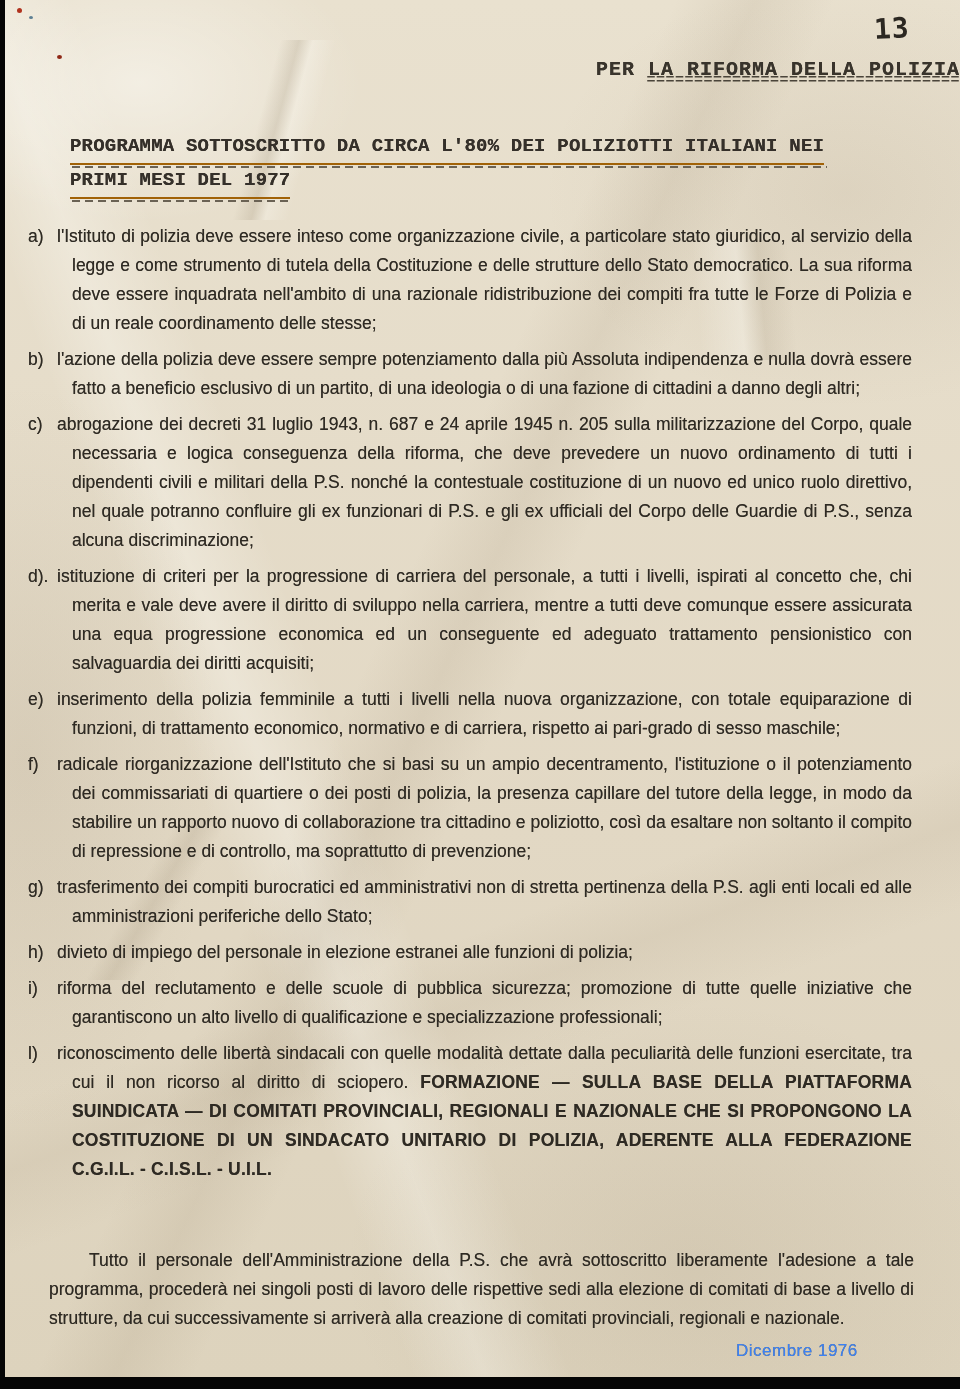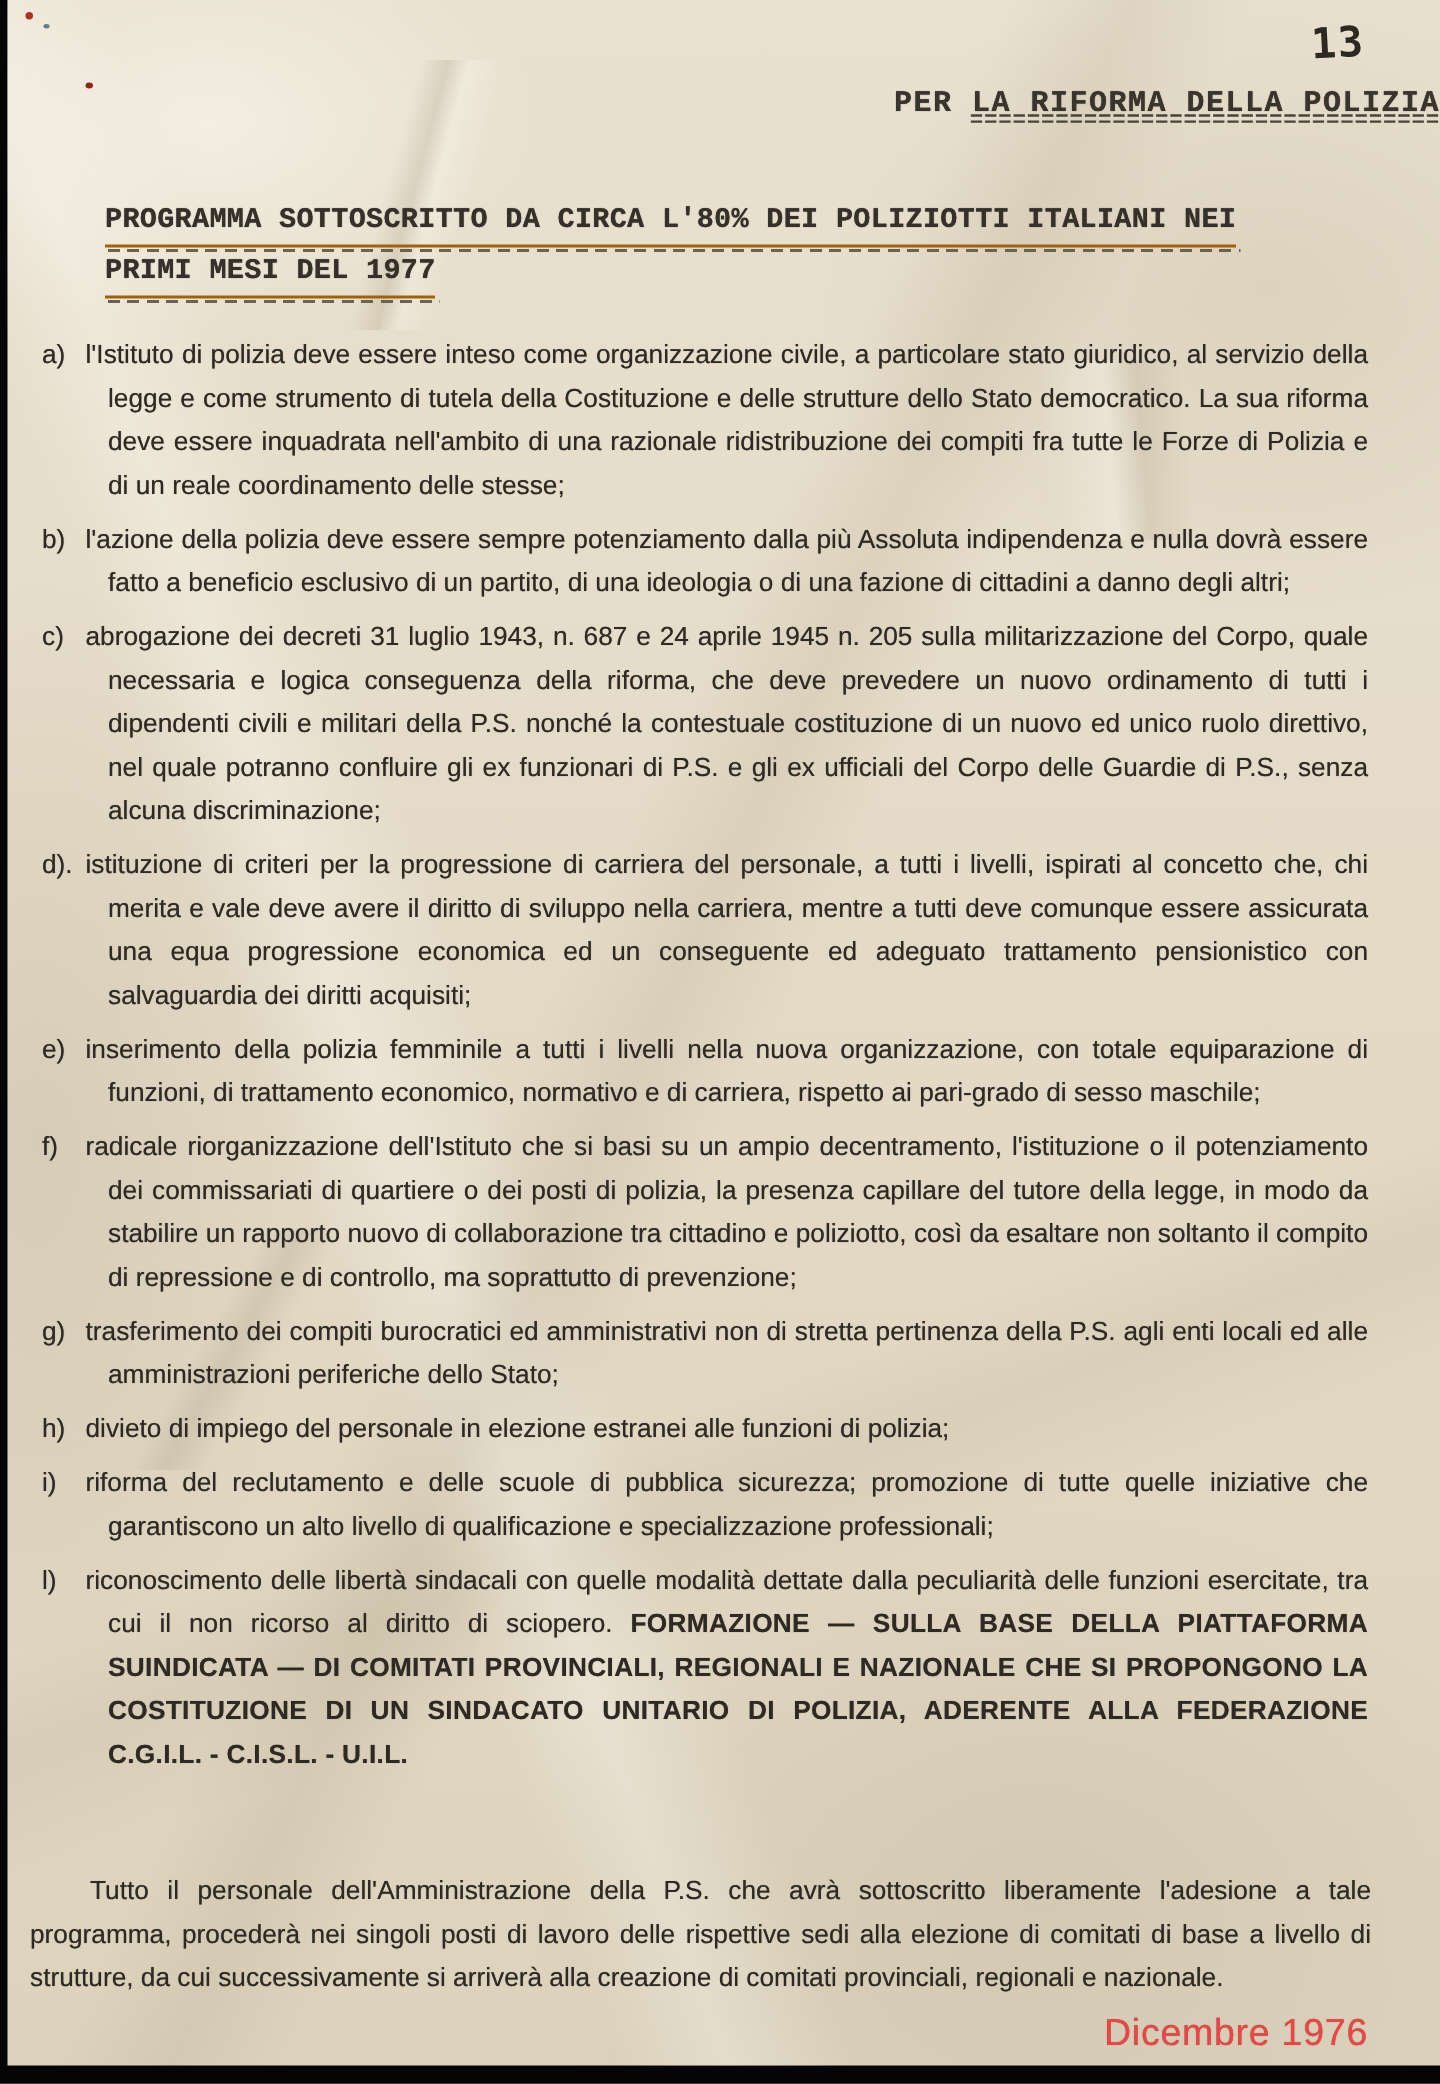--- a/index.html
+++ b/index.html
@@ -85,29 +85,29 @@
     text-align:justify;
     text-shadow:0 0 0.5px rgba(46,42,35,0.65);
   }
   .item .label{
     position:absolute;left:28px;top:0;
   }
   .item .itext{margin:0;text-indent:-15px;}
   .item .bold-run{font-weight:bold;letter-spacing:0.2px;}
 
   .closing{
-    position:absolute;top:1246px;left:20px;right:46px;
+    position:absolute;top:1246px;left:49px;right:46px;
     font-size:17.5px;line-height:29px;color:#2e2a23;
     text-align:justify;
     text-shadow:0 0 0.5px rgba(46,42,35,0.65);
   }
   .closing p{margin:0;text-indent:40px;}
   .doc-date{
     position:absolute;top:1341px;left:736px;
-    font-size:25px;color:#ef4444;
+    font-size:17px;color:#3b82f6;
     text-shadow:0 0 0.5px rgba(46,42,35,0.65);
     letter-spacing:0.5px;
   }
 </style>
 </head>
 <body>
 
 <div class="scan">
   <div class="paper">
     <div class="crease c1"></div>

